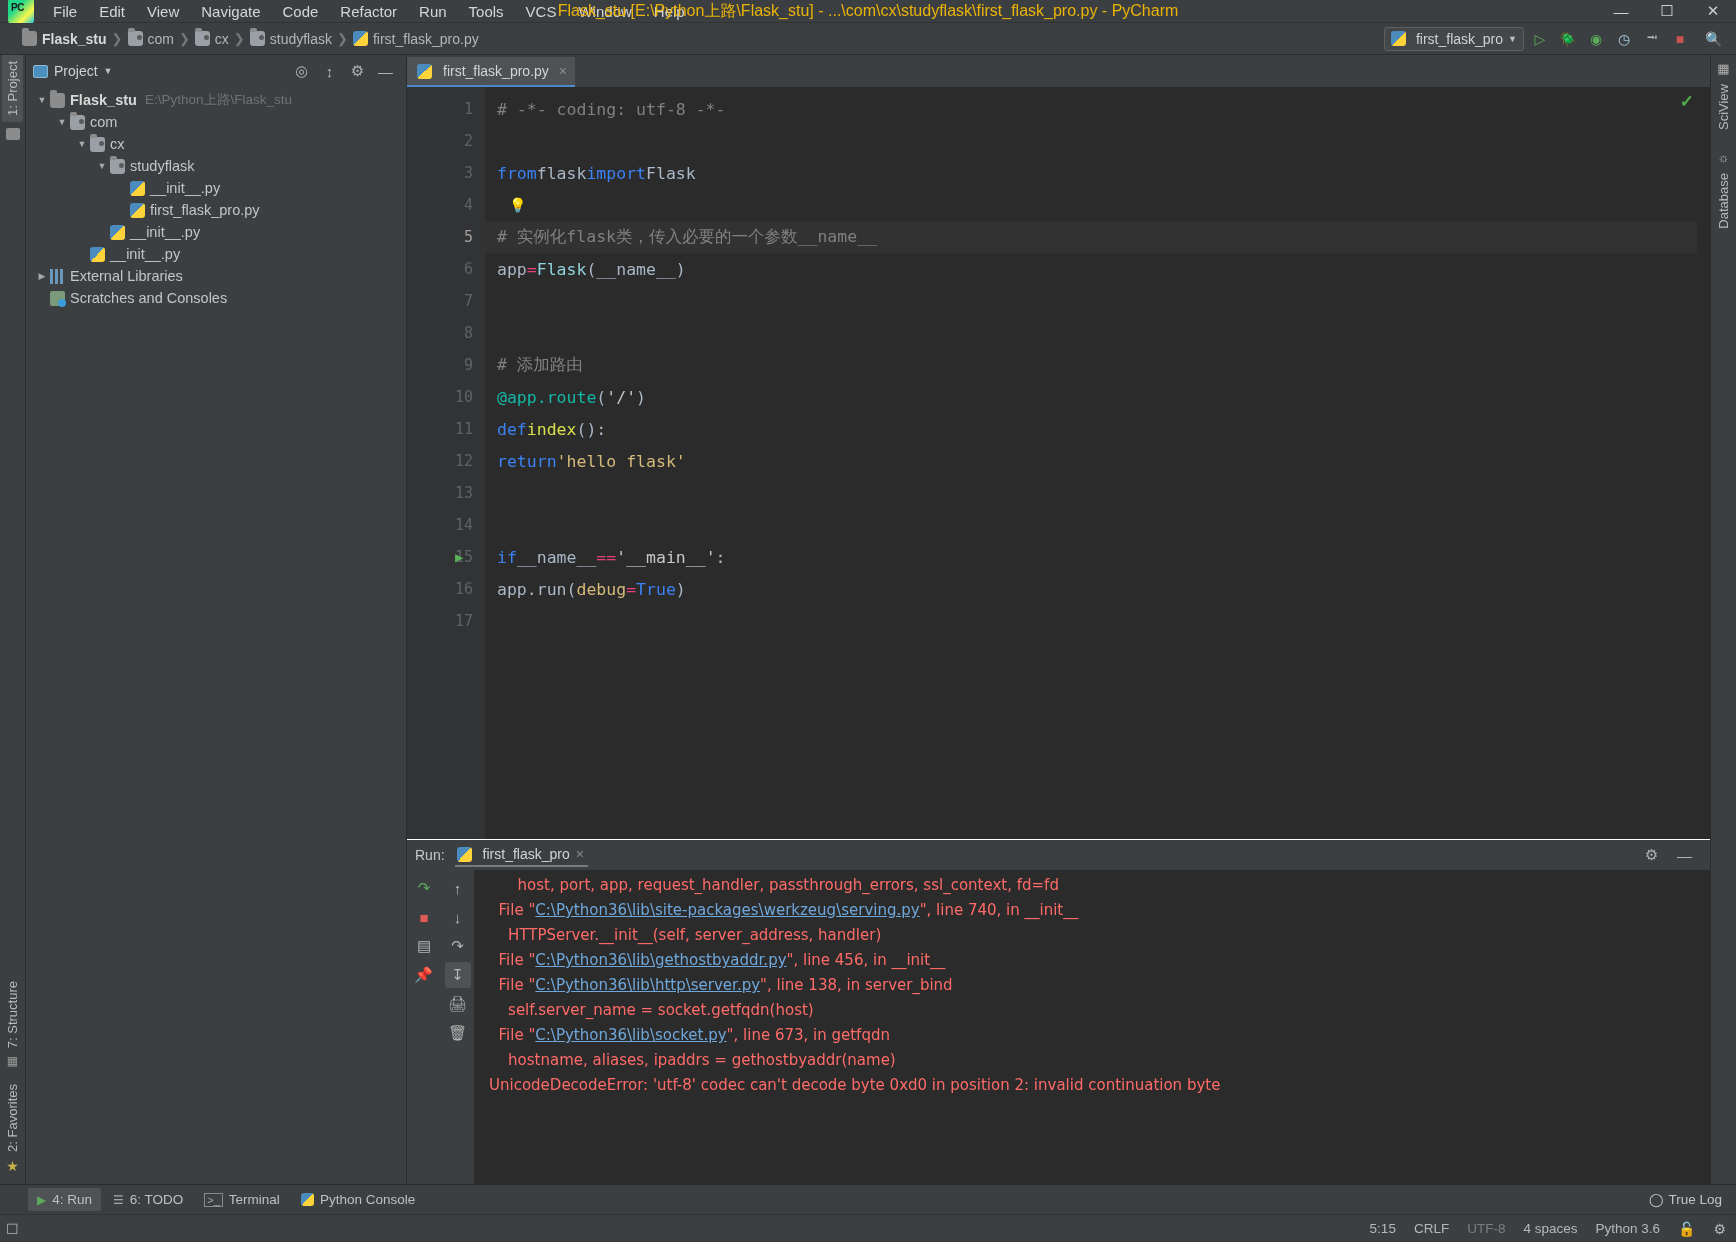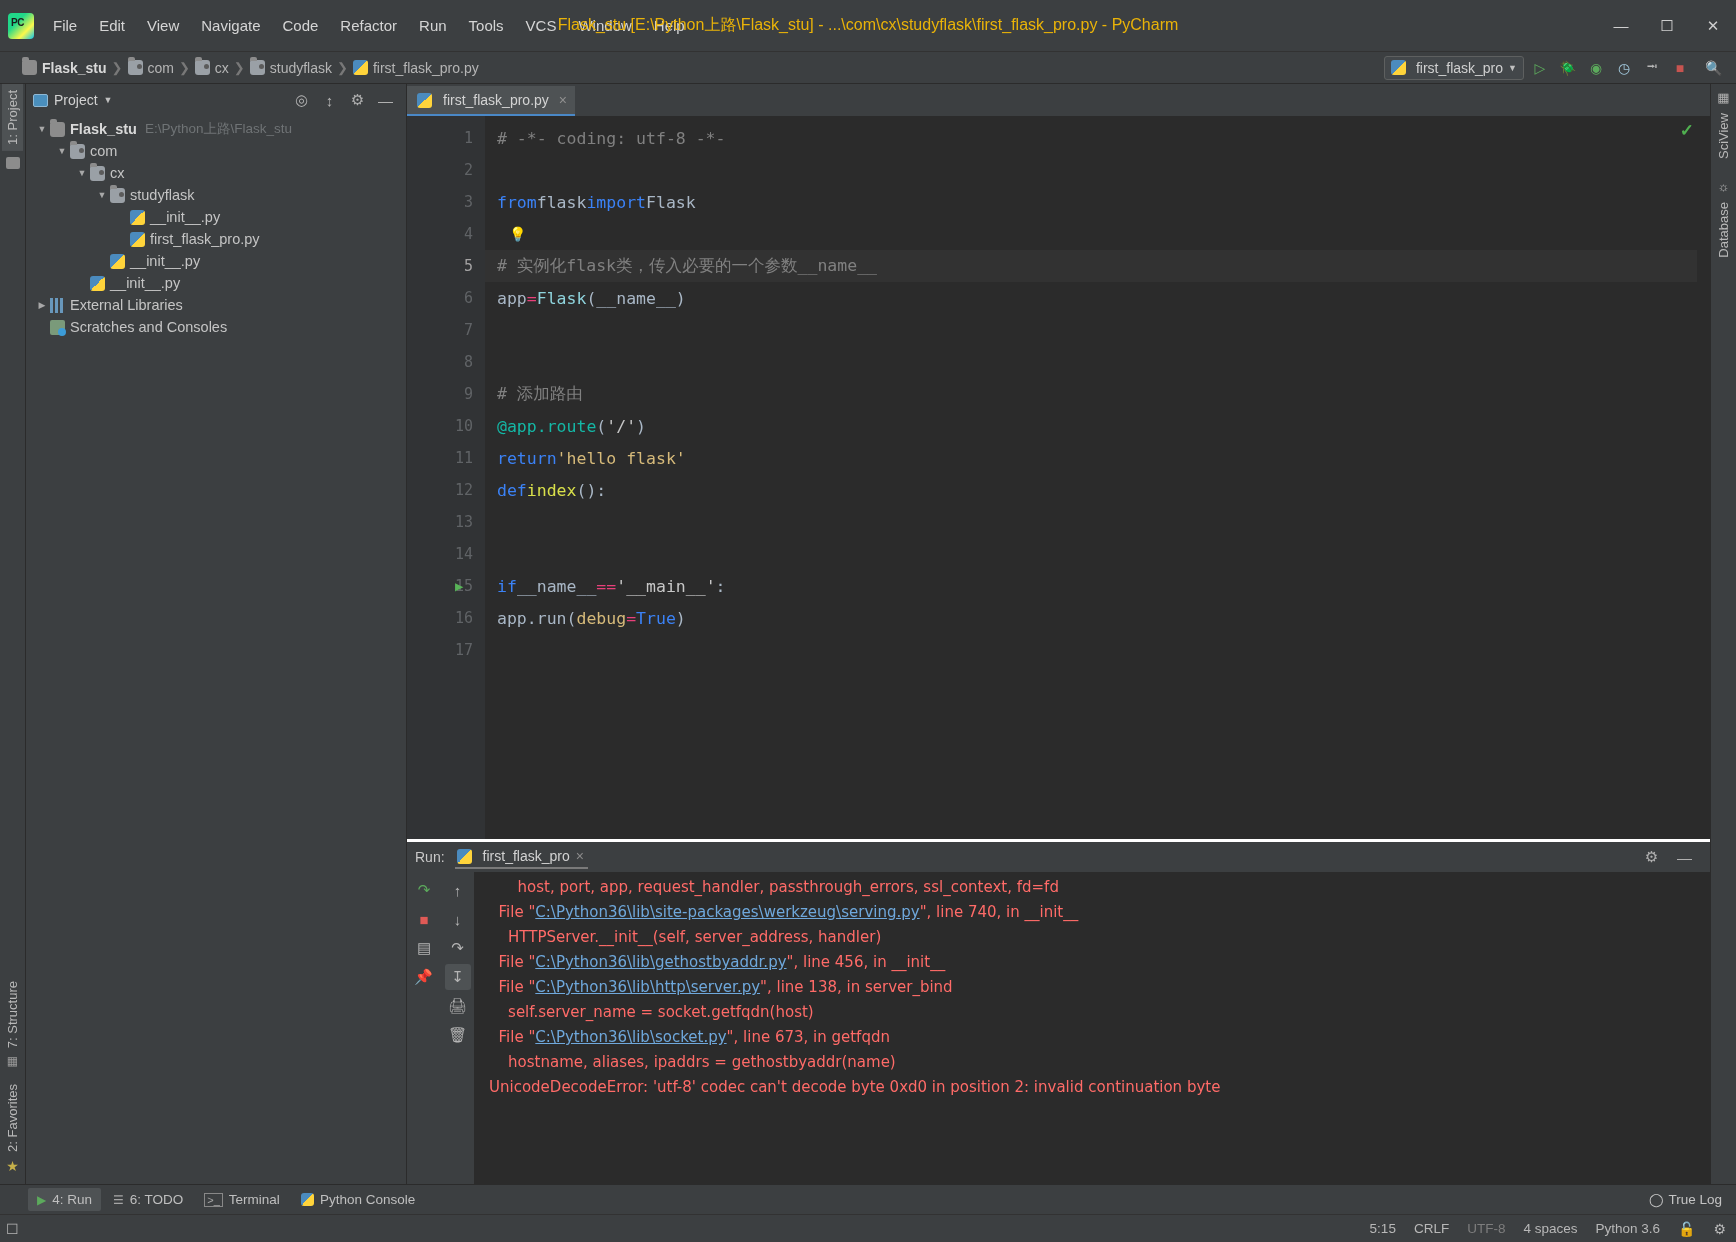--- a/index.html
+++ b/index.html
@@ -7,21 +7,21 @@
     width:1736px; height:1242px; overflow:hidden;
     background:#3c3f41;
     font-family:"Liberation Sans", sans-serif;
     color:#bbbbbb;
     -webkit-font-smoothing:antialiased;
   }
   .app { width:1736px; height:1242px; display:flex; flex-direction:column; position:relative; background:#3c3f41; }
 
   
   .titlebar {
-    height:52px; background:#3c3f41; display:flex; align-items:center;
+    height:23px; background:#3c3f41; display:flex; align-items:center;
     border-bottom:1px solid #323232; flex:none; position:relative;
   }
   .pc-logo { width:26px; height:26px; margin-left:8px; margin-right:8px; border-radius:4px;
     background:linear-gradient(135deg,#21d789 0%,#21d789 35%,#fcf84a 70%,#07c3f2 100%);
     position:relative; flex:none;}
   .pc-logo::after{ content:"PC"; position:absolute; left:3px; top:4px; font-size:10px; font-weight:bold;
     color:#1c1c1c; letter-spacing:-0.5px;}
   .menubar { display:flex; align-items:center; gap:0px; }
   .menu-item { padding:4px 11px; font-size:15px; color:#d5d5d5; cursor:default; white-space:nowrap;}
   .win-title {
@@ -100,21 +100,21 @@
   .cm { color:#808080; }
   .kw2 { color:#3b82f6; }
   .str { color:#6a8759; }
   .cls { color:#a9b7c6; }
   .op { color:#e8407a; }
   .lb { color:#a9b7c6; }
   .scrollbar-v { position:absolute; right:0; top:0; width:13px; height:100%; background:#2b2b2b;}
   .marker-ok { position:absolute; right:16px; top:4px; color:#50b050; font-size:17px; font-weight:bold;}
 
   
-  .runpanel { height:345px; background:#3c3f41; display:flex; flex-direction:column; flex:none; border-top:3px solid #ffffff;}
+  .runpanel { height:345px; background:#3c3f41; display:flex; flex-direction:column; flex:none; border-top:1px solid #ffffff;}
   .run-head { height:30px; display:flex; align-items:center; padding:0 8px; gap:10px; flex:none;}
   .run-label { font-size:14px; color:#c9c9c9;}
   .run-tab { display:flex; align-items:center; gap:6px; font-size:14px; color:#d3d3d3;
      border-bottom:2px solid #7a7a7a; padding:3px 4px 3px 2px;}
   .run-tab .x { color:#8b8b8b; }
   .run-head-right { margin-left:auto; display:flex; align-items:center; gap:14px; padding-right:8px;}
   .run-body { flex:1; display:flex; min-height:0;}
   .run-tools { width:34px; background:#3c3f41; flex:none; display:flex; flex-direction:column; align-items:center; padding-top:5px; gap:3px;}
   .run-tools2 { width:34px; background:#3c3f41; flex:none; display:flex; flex-direction:column; align-items:center; padding-top:5px; gap:3px; border-right:1px solid #2b2b2b;}
   .rt { width:26px; height:26px; display:flex; align-items:center; justify-content:center; font-size:15px; color:#b5b5b5;}
@@ -321,22 +321,22 @@
             <div class="ln"><span class="cm"># -*- coding: utf-8 -*-</span></div>
             <div class="ln">&nbsp;</div>
             <div class="ln"><span class="kw2">from</span> <span class="lb">flask</span> <span class="kw2">import</span> <span class="lb">Flask</span></div>
             <div class="ln">&nbsp;<span style="color: rgb(245, 197, 24); font-size: 14px; margin-left: 2px;">💡</span></div>
             <div class="ln hl"><span class="cm"># 实例化flask类，传入必要的一个参数__name__</span></div>
             <div class="ln"><span class="lb">app</span> <span class="op">=</span> <span class="cls" style="color:#8fd4dd">Flask</span>(<span class="lb">__name__</span>)</div>
             <div class="ln">&nbsp;</div>
             <div class="ln">&nbsp;</div>
             <div class="ln"><span class="cm"># 添加路由</span></div>
             <div class="ln"><span style="color:#14b8a6">@app.route</span>(<span class="str" style="color:#c7c7c7">'/'</span>)</div>
+            <div class="ln"><span class="kw2">def</span> <span style="color:#d9e04a">index</span>():</div>
             <div class="ln">    <span class="kw2">return</span> <span class="str" style="color:#d6ba7a">'hello flask'</span></div>
-            <div class="ln"><span class="kw2">def</span> <span style="color:#d9e04a">index</span>():</div>
             <div class="ln">&nbsp;</div>
             <div class="ln">&nbsp;</div>
             <div class="ln"><span class="kw2">if</span> <span class="lb">__name__</span> <span class="op">==</span> <span class="str" style="color:#c7c7c7">'__main__'</span>:</div>
             <div class="ln">    <span class="lb">app</span>.<span class="lb">run</span>(<span style="color:#d6ba7a">debug</span><span class="op">=</span><span class="kw2">True</span>)</div>
             <div class="ln">&nbsp;</div>
           </div>
         <div class="scrollbar-v">
           <div class="marker-ok">✓</div>
         </div>
       </div>

